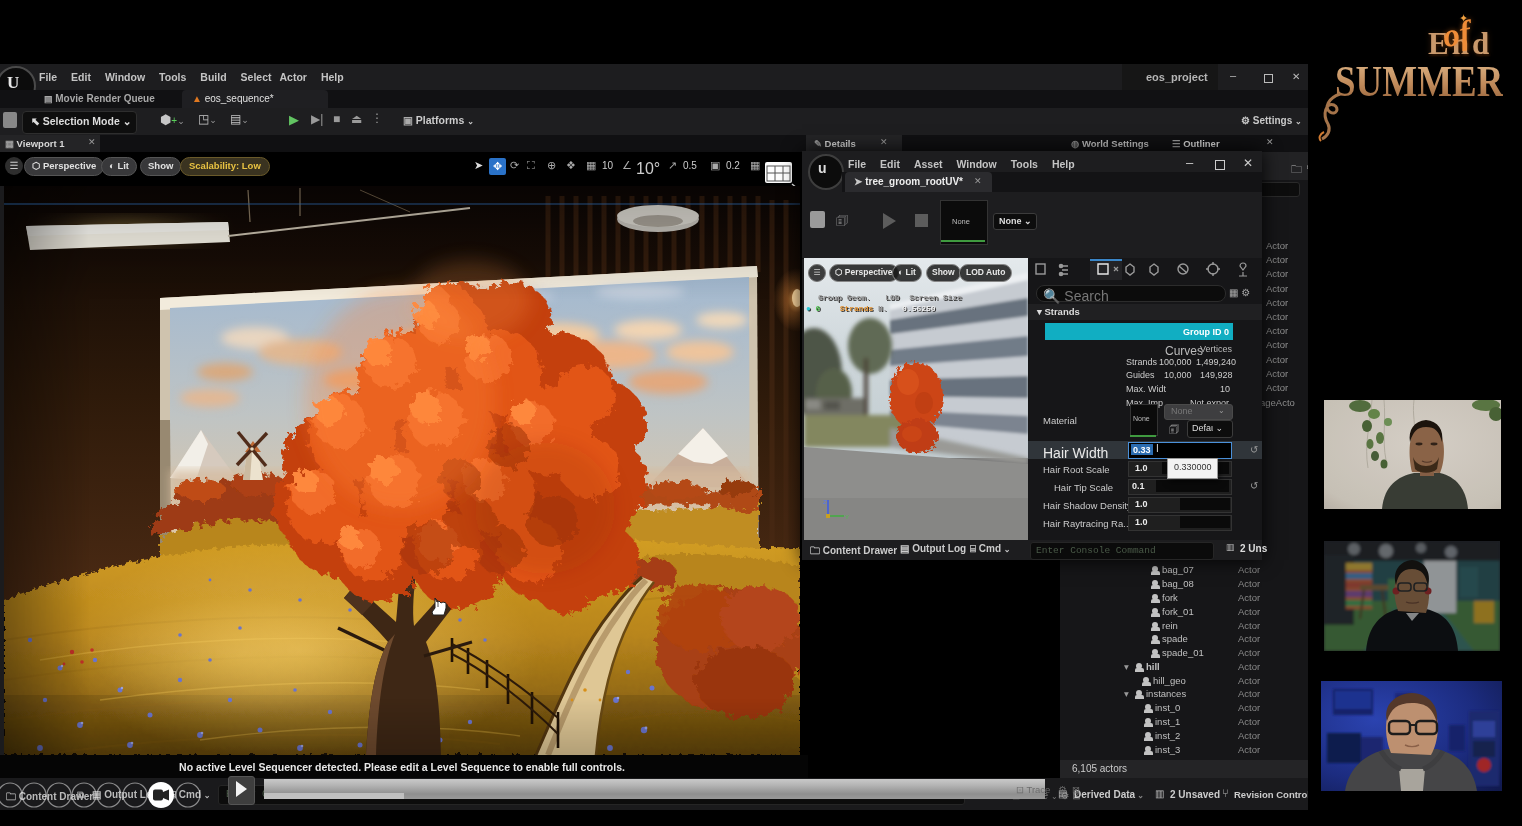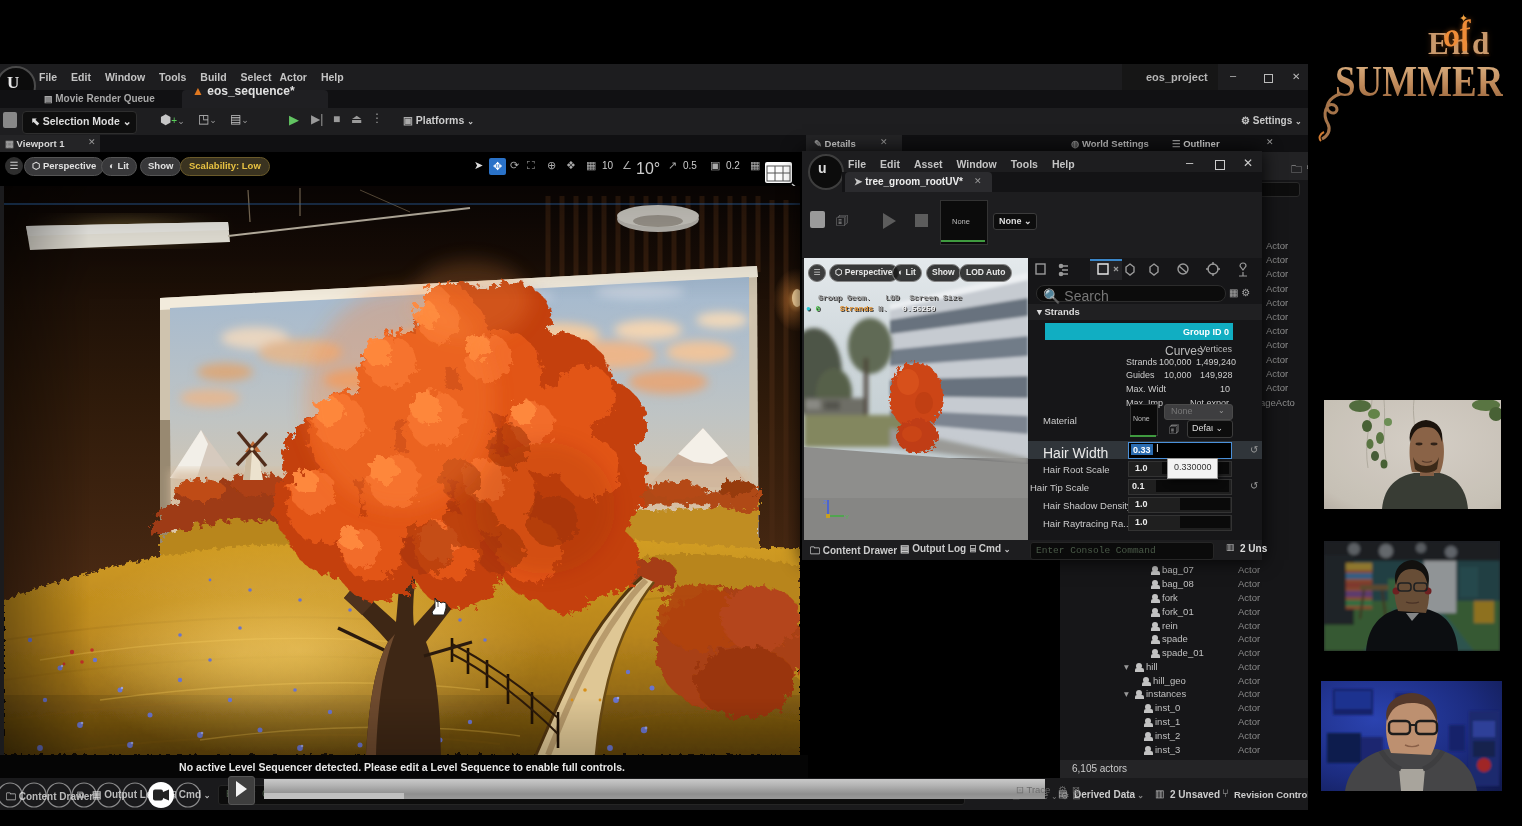--- a/index.html
+++ b/index.html
@@ -23,21 +23,21 @@
   <div class="abs txt" style="left:1230px;top:69px;font-size:11px;color:#bbb;">–</div>
   <div class="abs" style="left:1264px;top:74px;width:7px;height:7px;border:1px solid #bbb;"></div>
   <div class="abs txt" style="left:1292px;top:71px;font-size:10px;color:#bbb;">✕</div>
 
   <div class="abs" style="left:-4px;top:66px;width:36px;height:36px;border-radius:50%;background:#0c0c0c;border:2px solid #4a4a4a;"></div>
   <div class="abs txt" style="left:7px;top:73px;font-size:17px;color:#e8e8e8;font-weight:bold;font-family:'Liberation Serif',serif;">U</div>
 
   <div class="abs" style="left:0px;top:90px;width:1308px;height:18px;background:#111113;"></div>
   <div class="abs txt" style="left:44px;top:93px;font-size:10px;color:#a8a8a8;font-weight:bold;"><span style="font-size:9px;">▤</span> Movie Render Queue</div>
   <div class="abs" style="left:182px;top:90px;width:146px;height:18px;background:#1f1f22;border-radius:4px 4px 0 0;"></div>
-  <div class="abs txt" style="left:192px;top:84px;font-size:12px;color:#e0e0e0;font-weight:bold;"><span style="color:#e07820;">▲</span> eos_sequence*</div>
+  <div class="abs txt" style="left:192px;top:93px;font-size:10px;color:#e0e0e0;font-weight:normal;"><span style="color:#e07820;">▲</span> eos_sequence*</div>
 
   <div class="abs" style="left:0px;top:108px;width:1308px;height:27px;background:#1e1e20;"></div>
   <div class="abs" style="left:3px;top:112px;width:14px;height:16px;background:#888;border-radius:2px;"></div>
   <div class="abs" style="left:22px;top:111px;width:113px;height:21px;background:#0e0e0e;border-radius:4px;border:1px solid #2e2e2e;"></div>
   <div class="abs txt" style="left:31px;top:115px;font-size:10.5px;color:#ddd;font-weight:bold;">⬉ Selection Mode ⌄</div>
   <div class="abs txt" style="left:160px;top:112px;font-size:13px;color:#c6c6c6;">⬢<span style="color:#5ad05a;font-size:10px;">+</span><span style="font-size:9px;color:#999;">⌄</span></div>
   <div class="abs txt" style="left:198px;top:112px;font-size:12px;color:#c6c6c6;">◳<span style="font-size:9px;color:#999;">⌄</span></div>
   <div class="abs txt" style="left:230px;top:112px;font-size:12px;color:#c6c6c6;">▤<span style="font-size:9px;color:#999;">⌄</span></div>
   <div class="abs txt" style="left:289px;top:112px;font-size:13px;color:#62c462;">▶</div>
   <div class="abs txt" style="left:311px;top:112px;font-size:12px;color:#9a9a9a;">▶|</div>
@@ -492,21 +492,21 @@
         <div class="abs txt" style="left:178px;top:30px;color:#8a8a8a;">Actor</div>
       <div class="abs txt" style="left:92px;top:44px;"><i class="aic"></i>fork_01</div>
         <div class="abs txt" style="left:178px;top:44px;color:#8a8a8a;">Actor</div>
       <div class="abs txt" style="left:92px;top:58px;"><i class="aic"></i>rein</div>
         <div class="abs txt" style="left:178px;top:58px;color:#8a8a8a;">Actor</div>
       <div class="abs txt" style="left:92px;top:71px;"><i class="aic"></i>spade</div>
         <div class="abs txt" style="left:178px;top:71px;color:#8a8a8a;">Actor</div>
       <div class="abs txt" style="left:92px;top:85px;"><i class="aic"></i>spade_01</div>
         <div class="abs txt" style="left:178px;top:85px;color:#8a8a8a;">Actor</div>
       <div class="abs txt" style="left:64px;top:99px;color:#999;">▾</div>
-        <div class="abs txt" style="left:76px;top:99px;"><i class="aic"></i>hill</div>
+        <div class="abs txt" style="left:76px;top:99px;font-weight:bold;"><i class="aic"></i>hill</div>
         <div class="abs txt" style="left:178px;top:99px;color:#8a8a8a;">Actor</div>
       <div class="abs txt" style="left:83px;top:113px;"><i class="aic"></i>hill_geo</div>
         <div class="abs txt" style="left:178px;top:113px;color:#8a8a8a;">Actor</div>
       <div class="abs txt" style="left:64px;top:126px;color:#999;">▾</div>
         <div class="abs txt" style="left:76px;top:126px;"><i class="aic"></i>instances</div>
         <div class="abs txt" style="left:178px;top:126px;color:#8a8a8a;">Actor</div>
       <div class="abs txt" style="left:85px;top:140px;"><i class="aic"></i>inst_0</div>
         <div class="abs txt" style="left:178px;top:140px;color:#8a8a8a;">Actor</div>
       <div class="abs txt" style="left:85px;top:154px;"><i class="aic"></i>inst_1</div>
         <div class="abs txt" style="left:178px;top:154px;color:#8a8a8a;">Actor</div>
@@ -712,21 +712,21 @@
       <div class="abs txt" style="left:15px;top:187px;font-size:14px;color:#e8e8e8;">Hair Width</div>
       <div class="abs" style="left:100px;top:184px;width:102px;height:15px;background:#000;border:1px solid #4a90d9;"></div>
       <div class="abs" style="left:103px;top:186px;width:22px;height:11px;background:#2b6cb0;"></div>
       <div class="abs txt" style="left:105px;top:187px;font-size:9px;color:#fff;font-weight:bold;">0.33</div>
       <div class="abs txt" style="left:128px;top:185px;font-size:10px;color:#ddd;">I</div>
       <div class="abs txt" style="left:222px;top:186px;font-size:10px;color:#999;">↺</div>
       <div class="abs txt" style="left:15px;top:206px;font-size:9.5px;color:#ccc;">Hair Root Scale</div>
       <div class="abs" style="left:100px;top:203px;width:102px;height:14px;background:#1f1f1f;border:1px solid #333;"></div>
       <div class="abs" style="left:134px;top:204px;width:67px;height:12px;background:#0a0a0a;"></div>
       <div class="abs txt" style="left:107px;top:205px;font-size:9px;color:#eee;font-weight:bold;">1.0</div>
-      <div class="abs txt" style="left:2px;top:224px;font-size:9.5px;color:#ccc;">Hair Tip Scale</div>
+      <div class="abs txt" style="left:26px;top:224px;font-size:9.5px;color:#ccc;">Hair Tip Scale</div>
       <div class="abs" style="left:100px;top:221px;width:102px;height:14px;background:#1f1f1f;border:1px solid #333;"></div>
       <div class="abs" style="left:128px;top:222px;width:73px;height:12px;background:#0a0a0a;"></div>
       <div class="abs txt" style="left:104px;top:223px;font-size:9px;color:#eee;font-weight:bold;">0.1</div>
       <div class="abs txt" style="left:222px;top:222px;font-size:10px;color:#999;">↺</div>
       <div class="abs txt" style="left:15px;top:242px;font-size:9.5px;color:#ccc;">Hair Shadow Density</div>
       <div class="abs" style="left:100px;top:239px;width:102px;height:14px;background:#1f1f1f;border:1px solid #333;"></div>
       <div class="abs" style="left:152px;top:240px;width:50px;height:12px;background:#0a0a0a;"></div>
       <div class="abs txt" style="left:107px;top:241px;font-size:9px;color:#eee;font-weight:bold;">1.0</div>
       <div class="abs txt" style="left:15px;top:260px;font-size:9.5px;color:#ccc;">Hair Raytracing Ra...</div>
       <div class="abs" style="left:100px;top:257px;width:102px;height:14px;background:#1f1f1f;border:1px solid #333;"></div>

